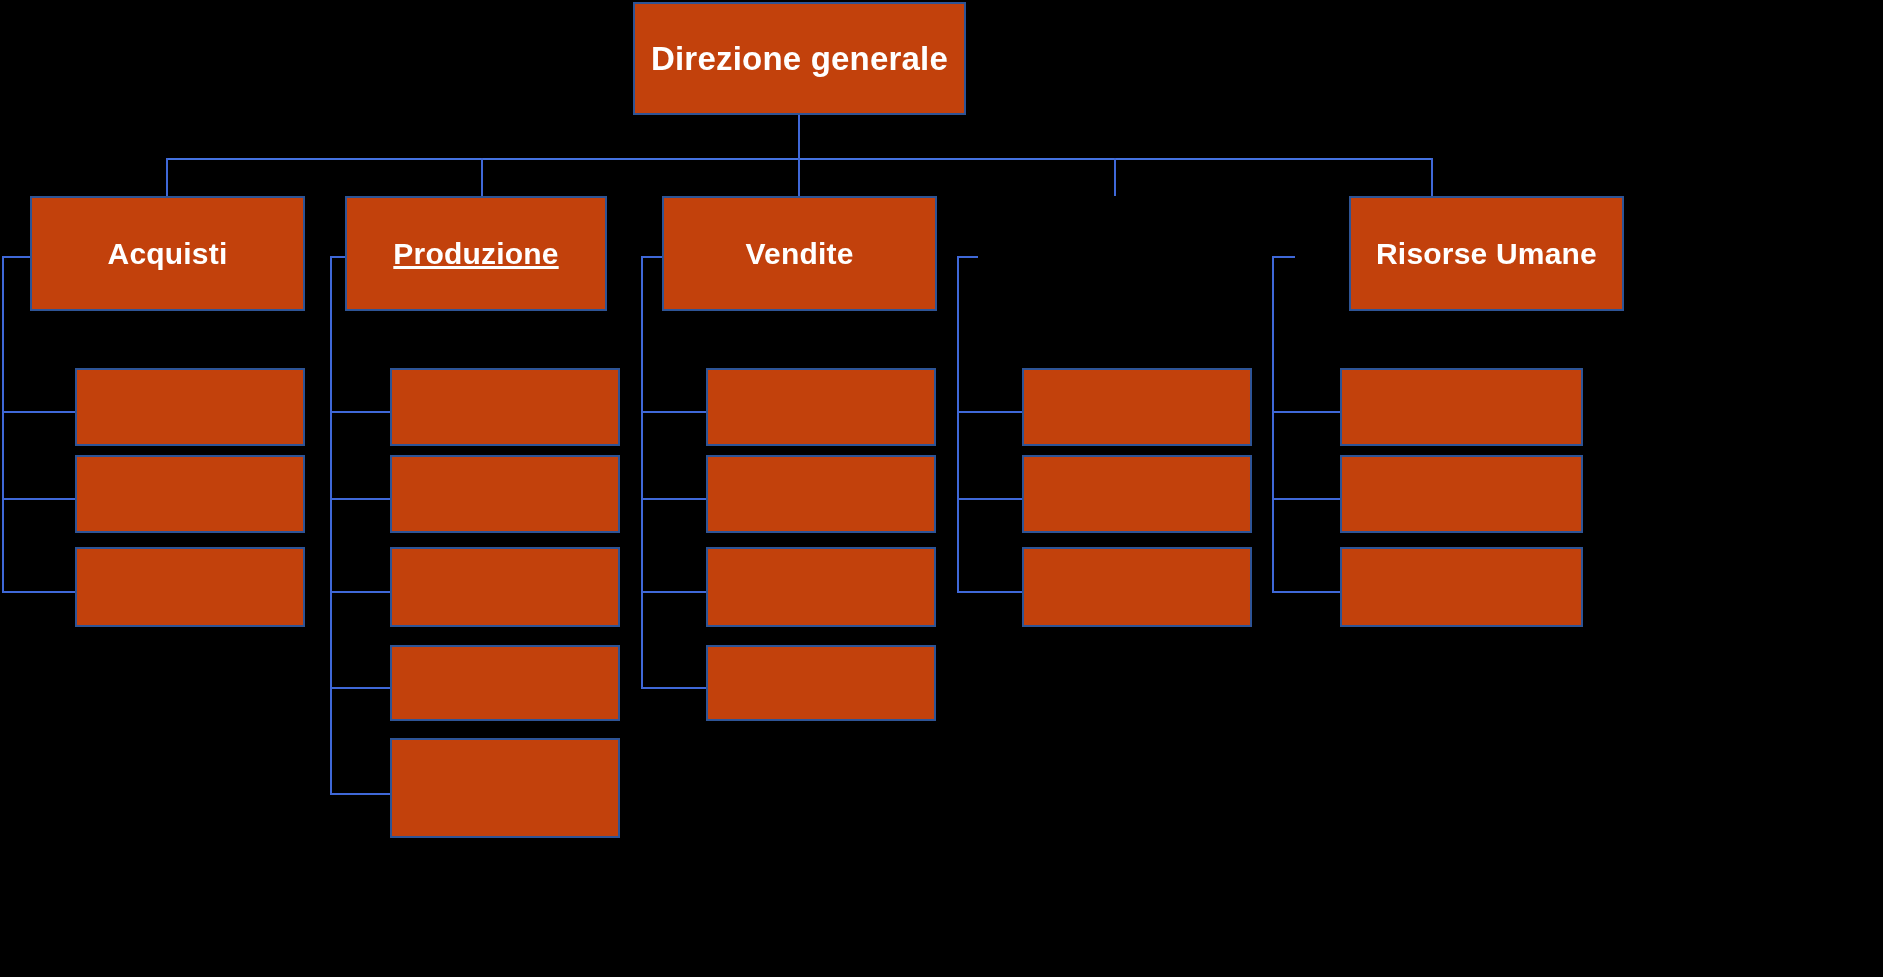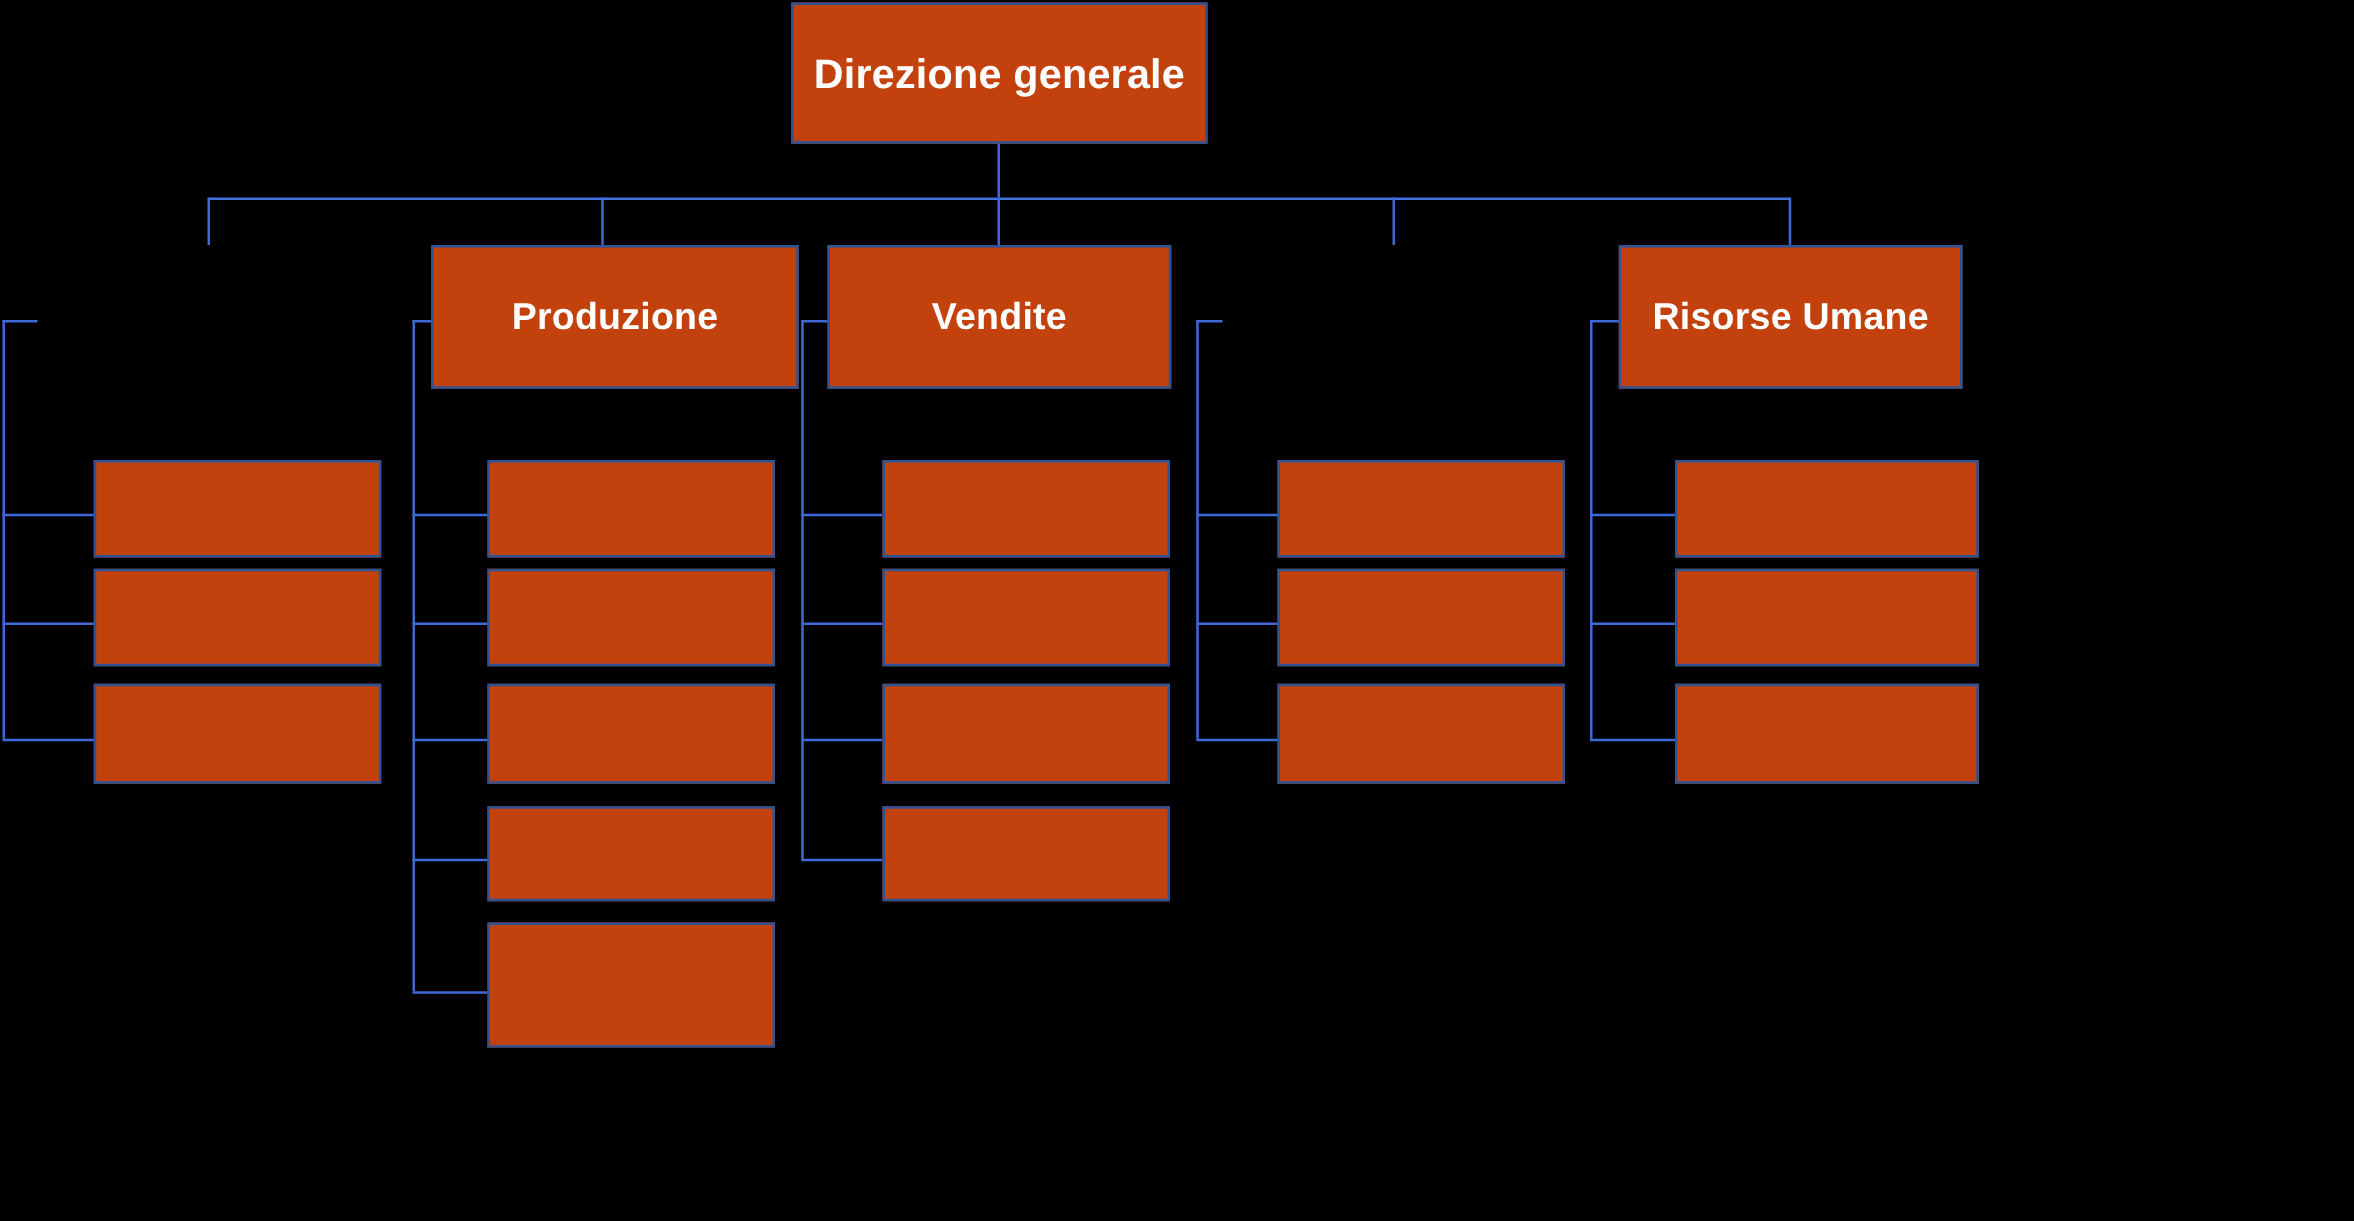--- a/index.html
+++ b/index.html
@@ -44,30 +44,31 @@
   .conn.bus { background: #4472E0; }
 </style>
 </head>
 <body>
 
 <div id="canvas">
     <div class="node root" style="left: 633px; top: 2px; width: 333px; height: 113px;">Direzione generale</div>
     <div class="conn v" style="left: 798px; top: 115px; height: 43px;"></div>
     <div class="conn h bus" style="left: 167px; top: 158px; width: 1265px;"></div>
     <div class="conn v" style="left: 166px; top: 158px; height: 38px;"></div>
+    <div class="node dept" style="left: 30px; top: 196px; width: 275px; height: 115px;">Acquisti</div>
     <div class="conn v" style="left: 2px; top: 256px; height: 335px;"></div>
     <div class="conn h" style="left: 2px; top: 256px; width: 28px;"></div>
     <div class="conn h" style="left: 2px; top: 411px; width: 73px;"></div>
     <div class="node leaf" style="left: 75px; top: 368px; width: 230px; height: 78px;"></div>
     <div class="conn h" style="left: 2px; top: 498px; width: 73px;"></div>
     <div class="node leaf" style="left: 75px; top: 455px; width: 230px; height: 78px;"></div>
     <div class="conn h" style="left: 2px; top: 591px; width: 73px;"></div>
     <div class="node leaf" style="left: 75px; top: 547px; width: 230px; height: 80px;"></div>
     <div class="conn v" style="left: 481px; top: 158px; height: 38px;"></div>
-    <div class="node dept" style="left: 345px; top: 196px; width: 294px; height: 115px;">Produzione</div>
+    <div class="node dept" style="left: 345px; top: 196px; width: 262px; height: 115px; text-decoration: underline;">Produzione</div>
     <div class="conn v" style="left: 330px; top: 256px; height: 537px;"></div>
     <div class="conn h" style="left: 330px; top: 256px; width: 15px;"></div>
     <div class="conn h" style="left: 330px; top: 411px; width: 60px;"></div>
     <div class="node leaf" style="left: 390px; top: 368px; width: 230px; height: 78px;"></div>
     <div class="conn h" style="left: 330px; top: 498px; width: 60px;"></div>
     <div class="node leaf" style="left: 390px; top: 455px; width: 230px; height: 78px;"></div>
     <div class="conn h" style="left: 330px; top: 591px; width: 60px;"></div>
     <div class="node leaf" style="left: 390px; top: 547px; width: 230px; height: 80px;"></div>
     <div class="conn h" style="left: 330px; top: 687px; width: 60px;"></div>
     <div class="node leaf" style="left: 390px; top: 645px; width: 230px; height: 76px;"></div>
@@ -88,21 +89,21 @@
     <div class="conn v" style="left: 1114px; top: 158px; height: 38px;"></div>
     <div class="conn v" style="left: 957px; top: 256px; height: 335px;"></div>
     <div class="conn h" style="left: 957px; top: 256px; width: 21px;"></div>
     <div class="conn h" style="left: 957px; top: 411px; width: 65px;"></div>
     <div class="node leaf" style="left: 1022px; top: 368px; width: 230px; height: 78px;"></div>
     <div class="conn h" style="left: 957px; top: 498px; width: 65px;"></div>
     <div class="node leaf" style="left: 1022px; top: 455px; width: 230px; height: 78px;"></div>
     <div class="conn h" style="left: 957px; top: 591px; width: 65px;"></div>
     <div class="node leaf" style="left: 1022px; top: 547px; width: 230px; height: 80px;"></div>
     <div class="conn v" style="left: 1431px; top: 158px; height: 38px;"></div>
-    <div class="node dept" style="left: 1295px; top: 196px; width: 275px; height: 115px;">Risorse Umane</div>
+    <div class="node dept" style="left: 1349px; top: 196px; width: 275px; height: 115px;">Risorse Umane</div>
     <div class="conn v" style="left: 1272px; top: 256px; height: 335px;"></div>
     <div class="conn h" style="left: 1272px; top: 256px; width: 23px;"></div>
     <div class="conn h" style="left: 1272px; top: 411px; width: 68px;"></div>
     <div class="node leaf" style="left: 1340px; top: 368px; width: 243px; height: 78px;"></div>
     <div class="conn h" style="left: 1272px; top: 498px; width: 68px;"></div>
     <div class="node leaf" style="left: 1340px; top: 455px; width: 243px; height: 78px;"></div>
     <div class="conn h" style="left: 1272px; top: 591px; width: 68px;"></div>
     <div class="node leaf" style="left: 1340px; top: 547px; width: 243px; height: 80px;"></div>
   </div>
 

